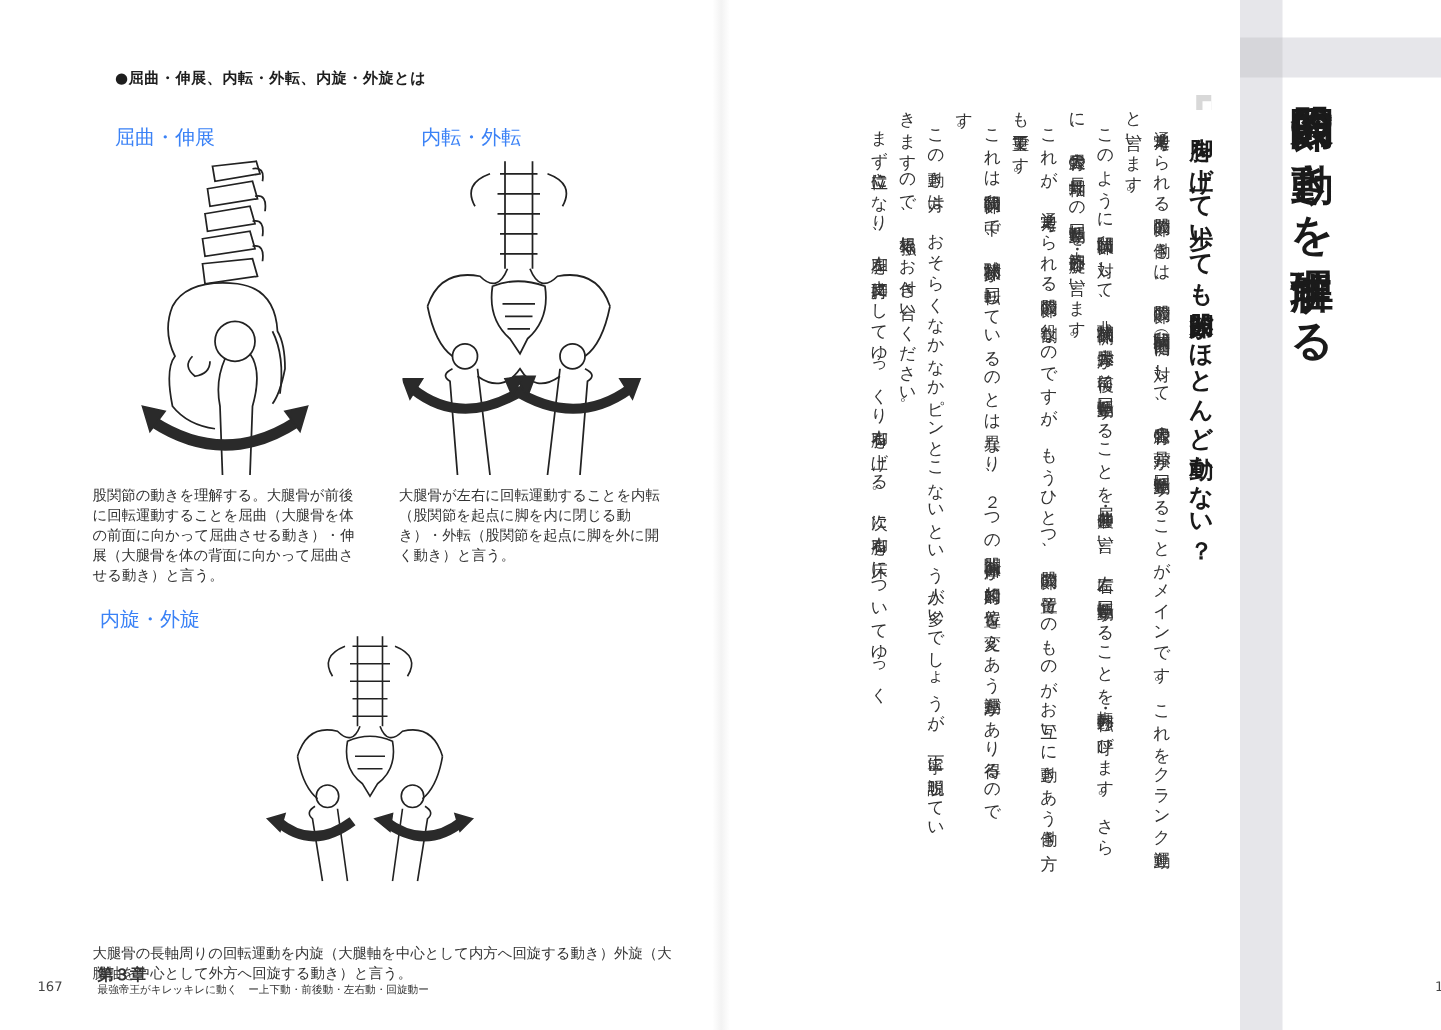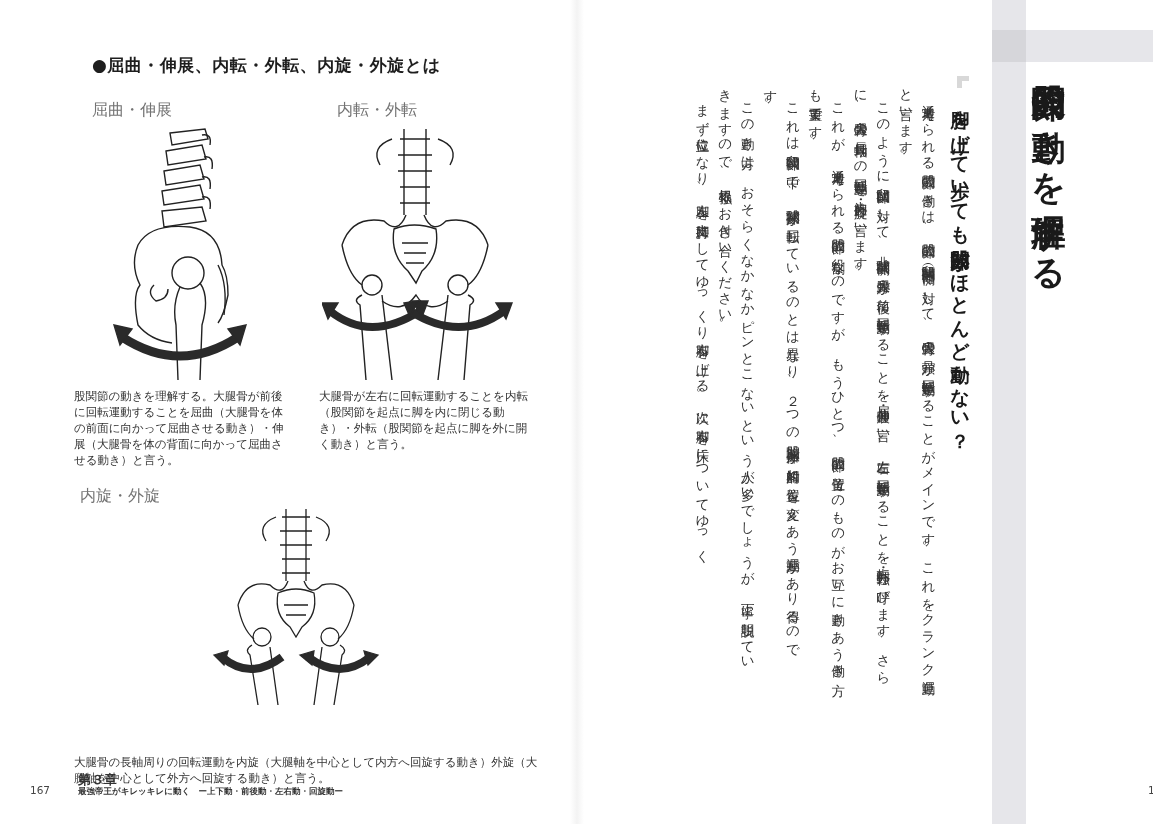--- a/index.html
+++ b/index.html
@@ -3,30 +3,30 @@
   <meta charset="utf-8">
   <style>
     html, body { margin: 0; padding: 0; background: #ffffff; }
     body { width: 1153px; height: 824px; position: relative; overflow: hidden;
            font-family: "DejaVu Sans", sans-serif; color: #222; }
     .page-left { position: absolute; left: 0; top: 0; width: 576px; height: 824px; background: #fff; }
     .page-right { position: absolute; left: 576px; top: 0; width: 577px; height: 824px; background: #fff; }
     .gutter { position: absolute; left: 570px; top: 0; width: 14px; height: 824px;
               background: linear-gradient(to right, #fff, #f3f3f3 50%, #fff); }
 
-    .section-heading { position: absolute; left: 92px; top: 54px; font-size: 17px; font-weight: bold;
+    .section-heading { position: absolute; left: 92px; top: 54px; font-size: 12px; font-weight: bold;
                        letter-spacing: 0.5px; color: #1e1e1e; }
-    .sub-heading { position: absolute; font-size: 16px; color: #737373; }
+    .sub-heading { position: absolute; font-size: 16px; color: #3b82f6; }
     .caption { position: absolute; font-size: 11.5px; line-height: 16px; color: #333; }
 
     .figure { position: absolute; }
     .figure svg { display: block; }
 
     .chapter { position: absolute; left: 78px; top: 771px; font-size: 13px; font-weight: bold; color: #333; }
-    .subtitle-foot { position: absolute; left: 78px; top: 786px; font-size: 8.5px; font-weight: bold; color: #333; }
+    .subtitle-foot { position: absolute; left: 78px; top: 786px; font-size: 8.5px; font-weight: normal; color: #333; }
     .page-num { position: absolute; font-size: 10.5px; color: #444; text-align: center; }
 
     
     .title-band { position: absolute; left: 992px; top: 30px; width: 161px; height: 32px; background: #e6e6ea; }
     .title-strip { position: absolute; left: 992px; top: 0; width: 34px; height: 824px; background: #e6e6ea; }
     .title-strip-corner { position: absolute; left: 992px; top: 30px; width: 34px; height: 32px; background: #d6d6da; }
     .main-title { position: absolute; left: 1030px; top: 58px; writing-mode: vertical-rl;
                   font-size: 34px; font-weight: bold; letter-spacing: 2px; color: #1a1a1a; line-height: 38px; }
     .lead-mark { position: absolute; left: 957px; top: 76px; width: 12px; height: 12px; background: #d8d8d8; }
     .lead-mark::after { content: ""; position: absolute; left: 5px; top: 5px; width: 7px; height: 7px; background: #fff; }

